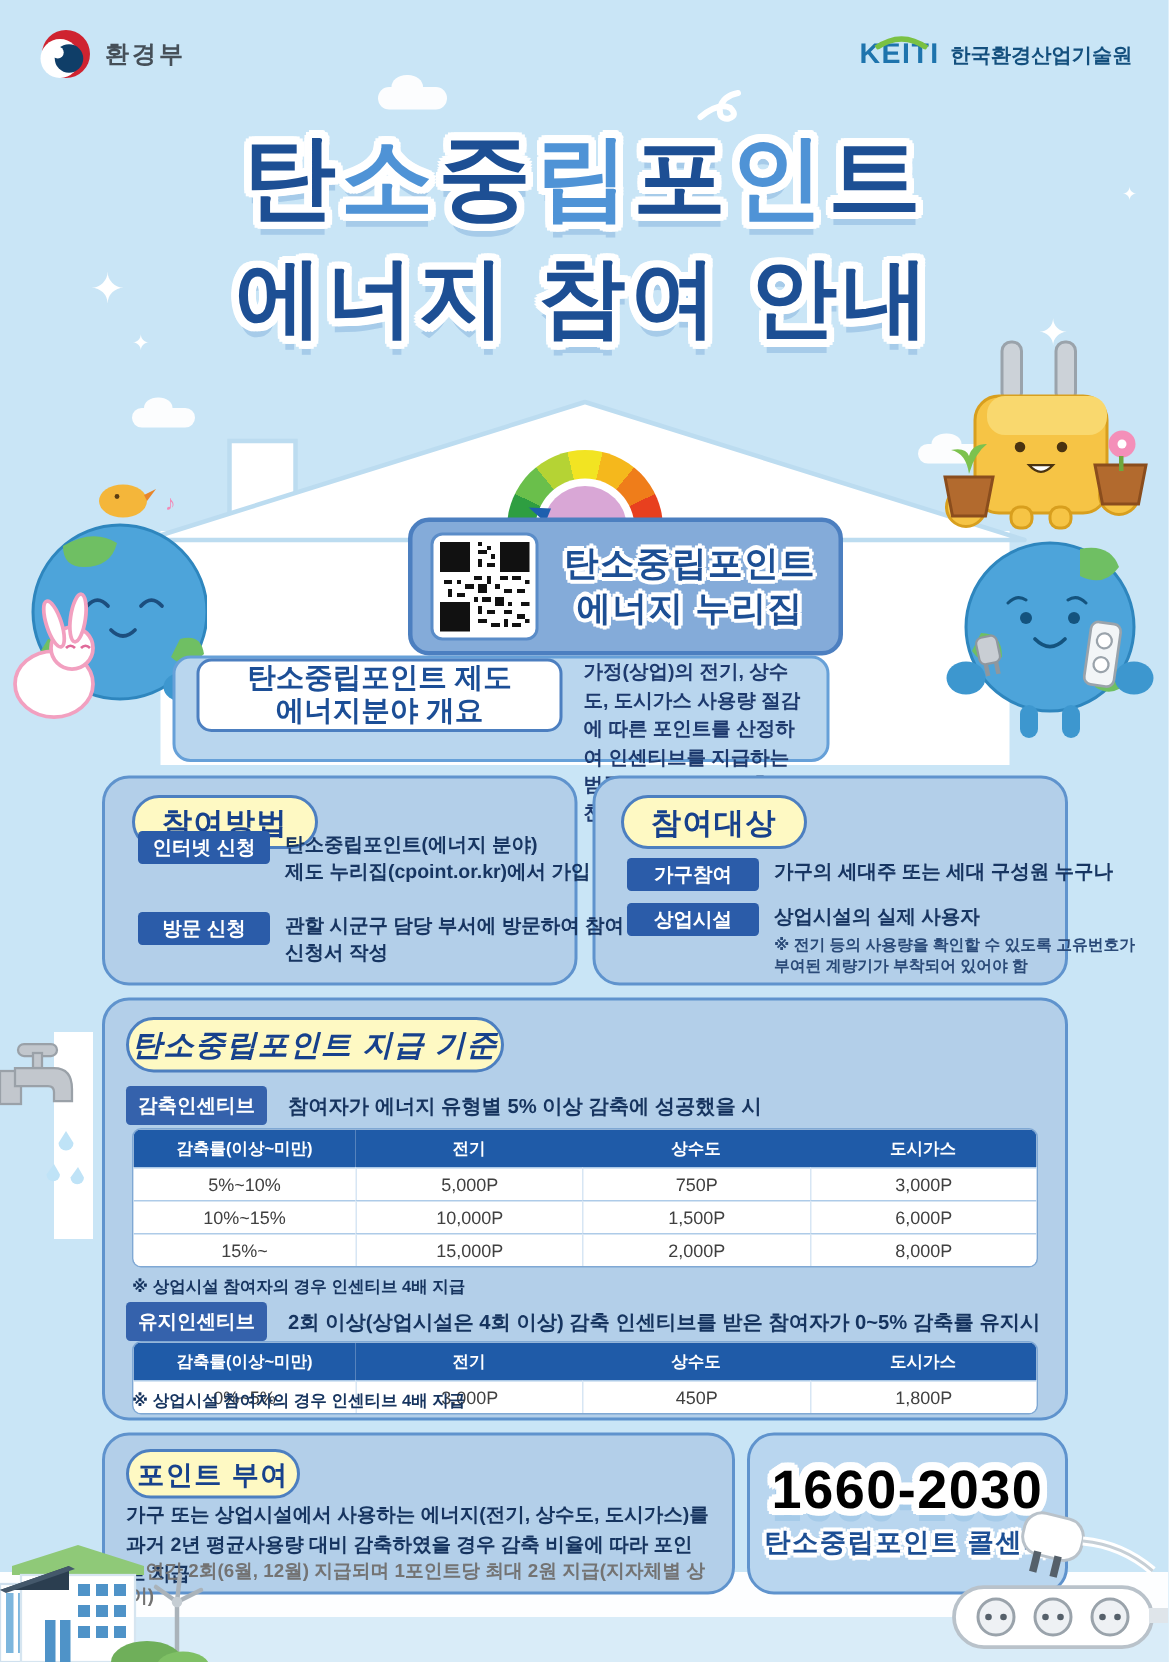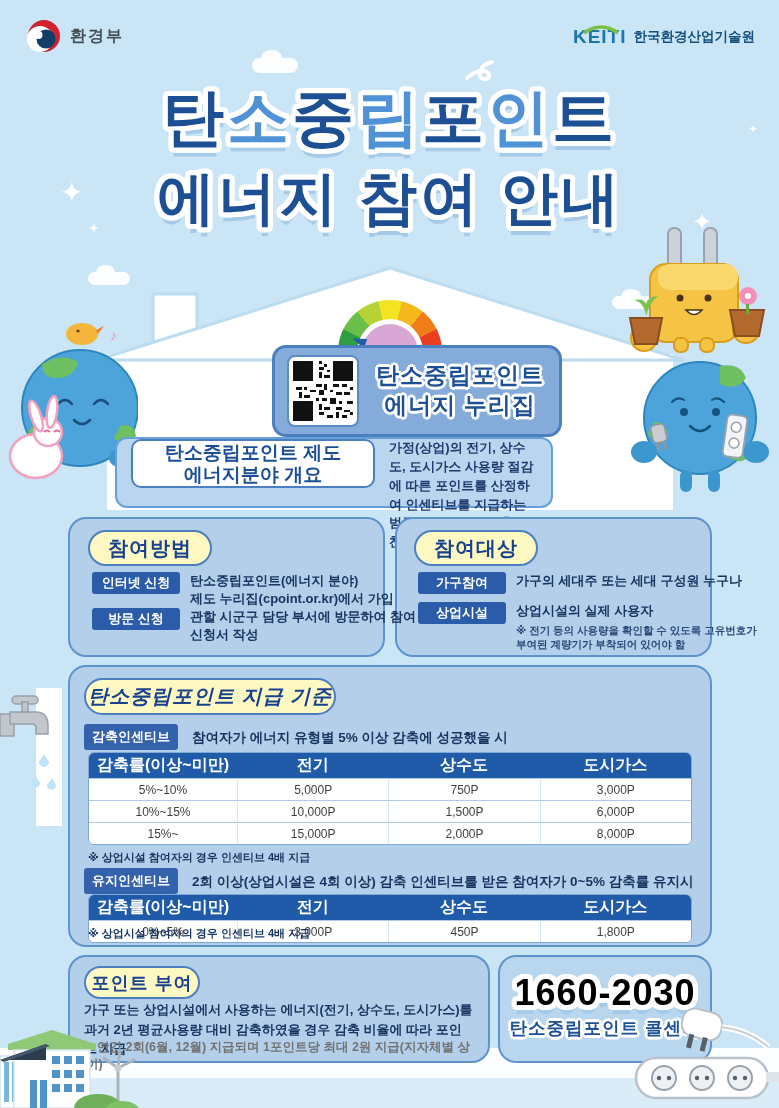--- a/index.html
+++ b/index.html
@@ -77,21 +77,21 @@
     border-radius:3px; width:88px; height:22px; display:flex; align-items:center; justify-content:center; }
   .row-text { font-size:13px; font-weight:bold; color:#173561; line-height:1.4; white-space:pre-line; }
   .row-note { font-size:10.5px; font-weight:bold; color:#2a4a78; line-height:1.35; white-space:pre-line; margin-top:3px; }
 
   
   .inc-badge { position:absolute; background:#3562ac; color:#fff; font-size:13px; font-weight:bold;
     border-radius:3px; padding:4px 8px; }
   .inc-desc { position:absolute; font-size:13.5px; font-weight:bold; color:#16345f; }
   .tbl-wrap { position:absolute; border:1.5px solid #7fa8d4; border-radius:6px; overflow:hidden; background:#fff; }
   .tbl { display:grid; grid-template-columns:148px 1fr 1fr 1fr; }
-  .tbl .th { background:#1f5ba8; color:#fff; font-size:16px; font-weight:bold;
+  .tbl .th { background:#1f5ba8; color:#fff; font-size:11px; font-weight:bold;
     height:25px; display:flex; align-items:center; justify-content:center; }
   .tbl .td { background:#fff; color:#404040; font-size:12px; height:22px;
     display:flex; align-items:center; justify-content:center;
     border-top:1.5px solid #aecbe8; border-left:1.5px solid #d7e6f4; }
   .tbl .td.c0 { border-left:none; }
   .note { position:absolute; font-size:11px; font-weight:bold; color:#16345f; }
 
   
   .points-body { position:absolute; left:84px; top:1000px; width:390px;
     font-size:13px; font-weight:bold; color:#16345f; line-height:1.5; white-space:pre-line; z-index:6; }
@@ -282,21 +282,21 @@
   </div>
 
   <div class="overview">
     <div class="overview-pill">탄소중립포인트 제도
 에너지분야 개요</div>
     <div class="overview-desc">가정(상업)의 전기, 상수도, 도시가스 사용량 절감에 따른 포인트를 산정하여 인센티브를 지급하는 범국민 온실가스 감축 실천프로그램</div>
   </div>
 
   <div class="panel" style="left:68px; top:517px; width:317px; height:140px;"></div>
   <div class="panel-pill" style="left:88px; top:530px; width:124px; height:36px; z-index:6;">참여방법</div>
-  <div class="row" style="left:92px; top:572px; z-index:6;">
+  <div class="row" style="left:92px; top:554px; z-index:6;">
     <div class="badge">인터넷 신청</div>
     <div class="row-text">탄소중립포인트(에너지 분야)
 제도 누리집(cpoint.or.kr)에서 가입</div>
   </div>
   <div class="row" style="left:92px; top:608px; z-index:6;">
     <div class="badge">방문 신청</div>
     <div class="row-text">관할 시군구 담당 부서에 방문하여 참여
 신청서 작성</div>
   </div>
 

